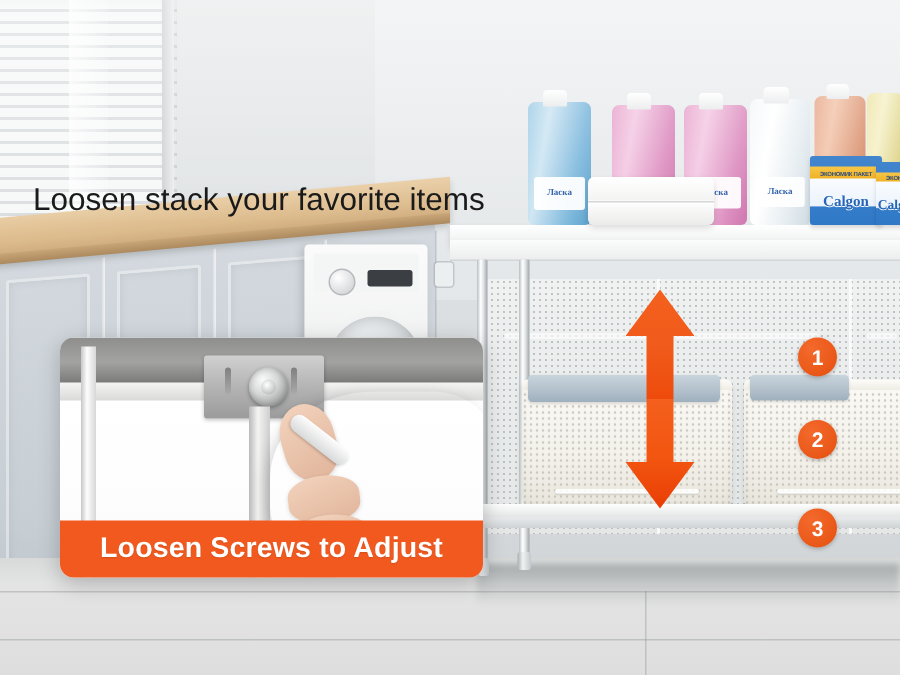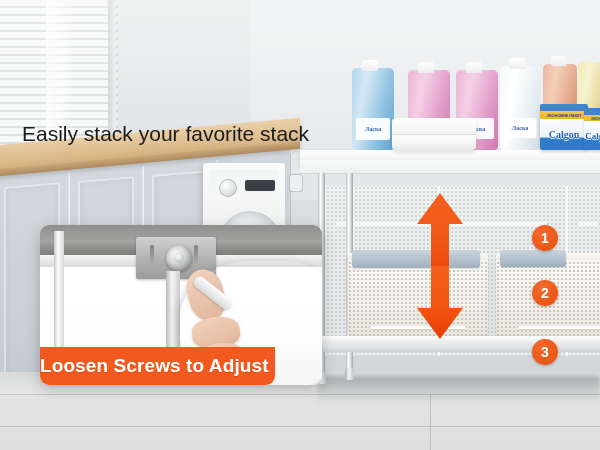--- a/index.html
+++ b/index.html
@@ -301,24 +301,24 @@
   .driver{
     position:absolute;left:150px;top:62px;width:46px;height:12px;
     background:linear-gradient(180deg,#fdfdfd,#d8d9da);
     border-radius:6px;
     transform:rotate(38deg);
     box-shadow:0 1px 2px rgba(0,0,0,.2);
   }
 
   
   .cta{
-    position:absolute;left:40px;top:347px;width:235px;height:38px;
+    position:absolute;left:40px;top:347px;width:282px;height:38px;
     background:#f1591f;
     border-radius:0 0 9px 9px;
-    display:flex;align-items:center;justify-content:flex-start;
+    display:flex;align-items:center;justify-content:center;
   }
   .cta span{
     color:#ffffff;font-size:19px;font-weight:700;
     letter-spacing:.1px;
     font-family:"Liberation Sans",sans-serif;
     text-shadow:0 1px 1px rgba(0,0,0,.12);
   }
 
   
   .headline{
@@ -527,15 +527,15 @@
     <div class="finger" style="left:152px;top:92px;width:48px;height:32px;transform:rotate(-6deg);"></div>
     <div class="finger" style="left:158px;top:118px;width:48px;height:30px;transform:rotate(-3deg);"></div>
     <div class="driver"></div>
   </div>
 
   <div class="cta">
     <span>Loosen Screws to Adjust</span>
   </div>
 
   <div class="glare"></div>
-  <div class="subhead">Easily stack your favorite stack</div>
+  <div class="subhead">Loosen stack your favorite items</div>
 
 </div>
 
 </body></html>

